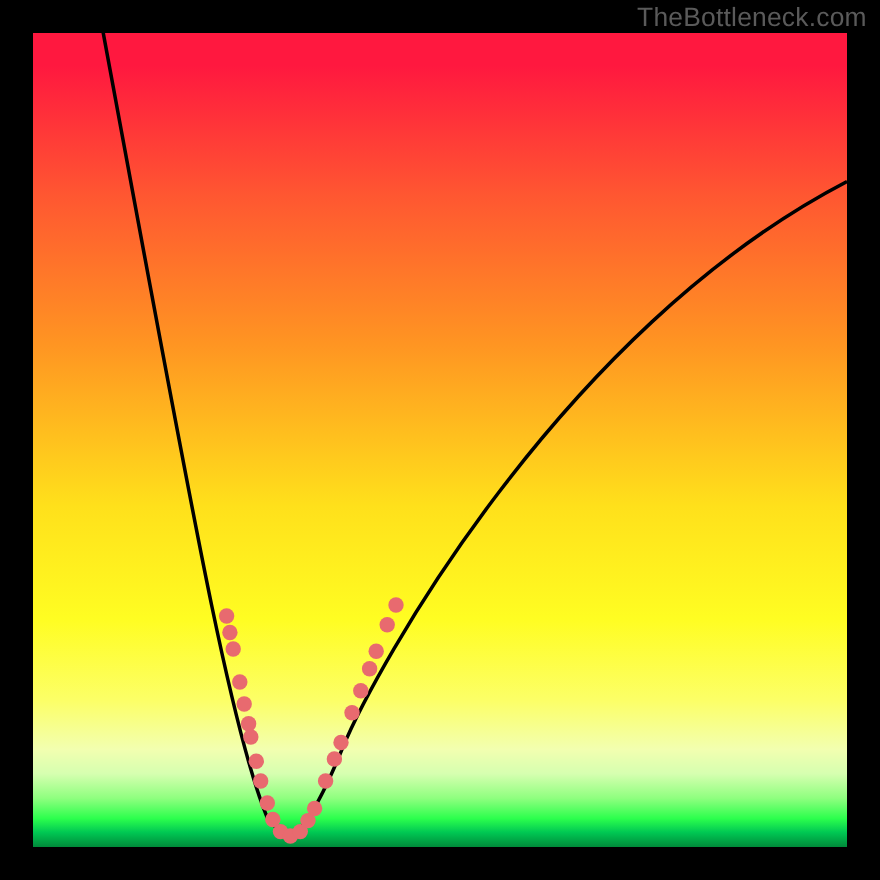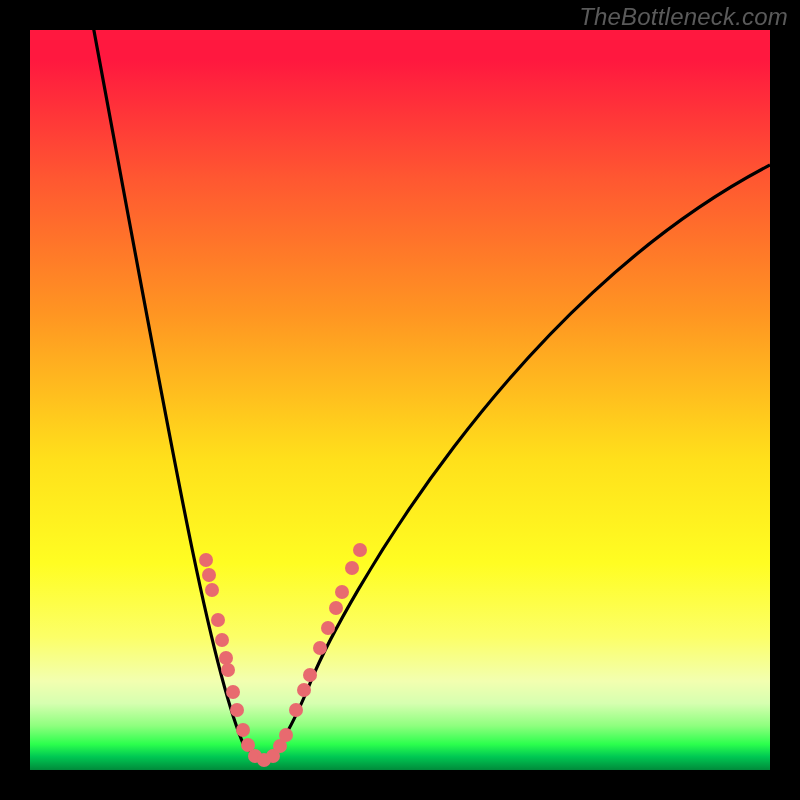--- a/index.html
+++ b/index.html
@@ -11,21 +11,20 @@
     background: #000;
     font-family: Arial, Helvetica, sans-serif;
   }
   .frame {
     position: absolute;
     top: 0;
     left: 0;
     width: 800px;
     height: 800px;
     background: #000;
-    font-style: italic;
   }
   .plot {
     position: absolute;
     top: 30px;
     left: 30px;
     width: 740px;
     height: 740px;
     overflow: hidden;
   }
   .gradient {

